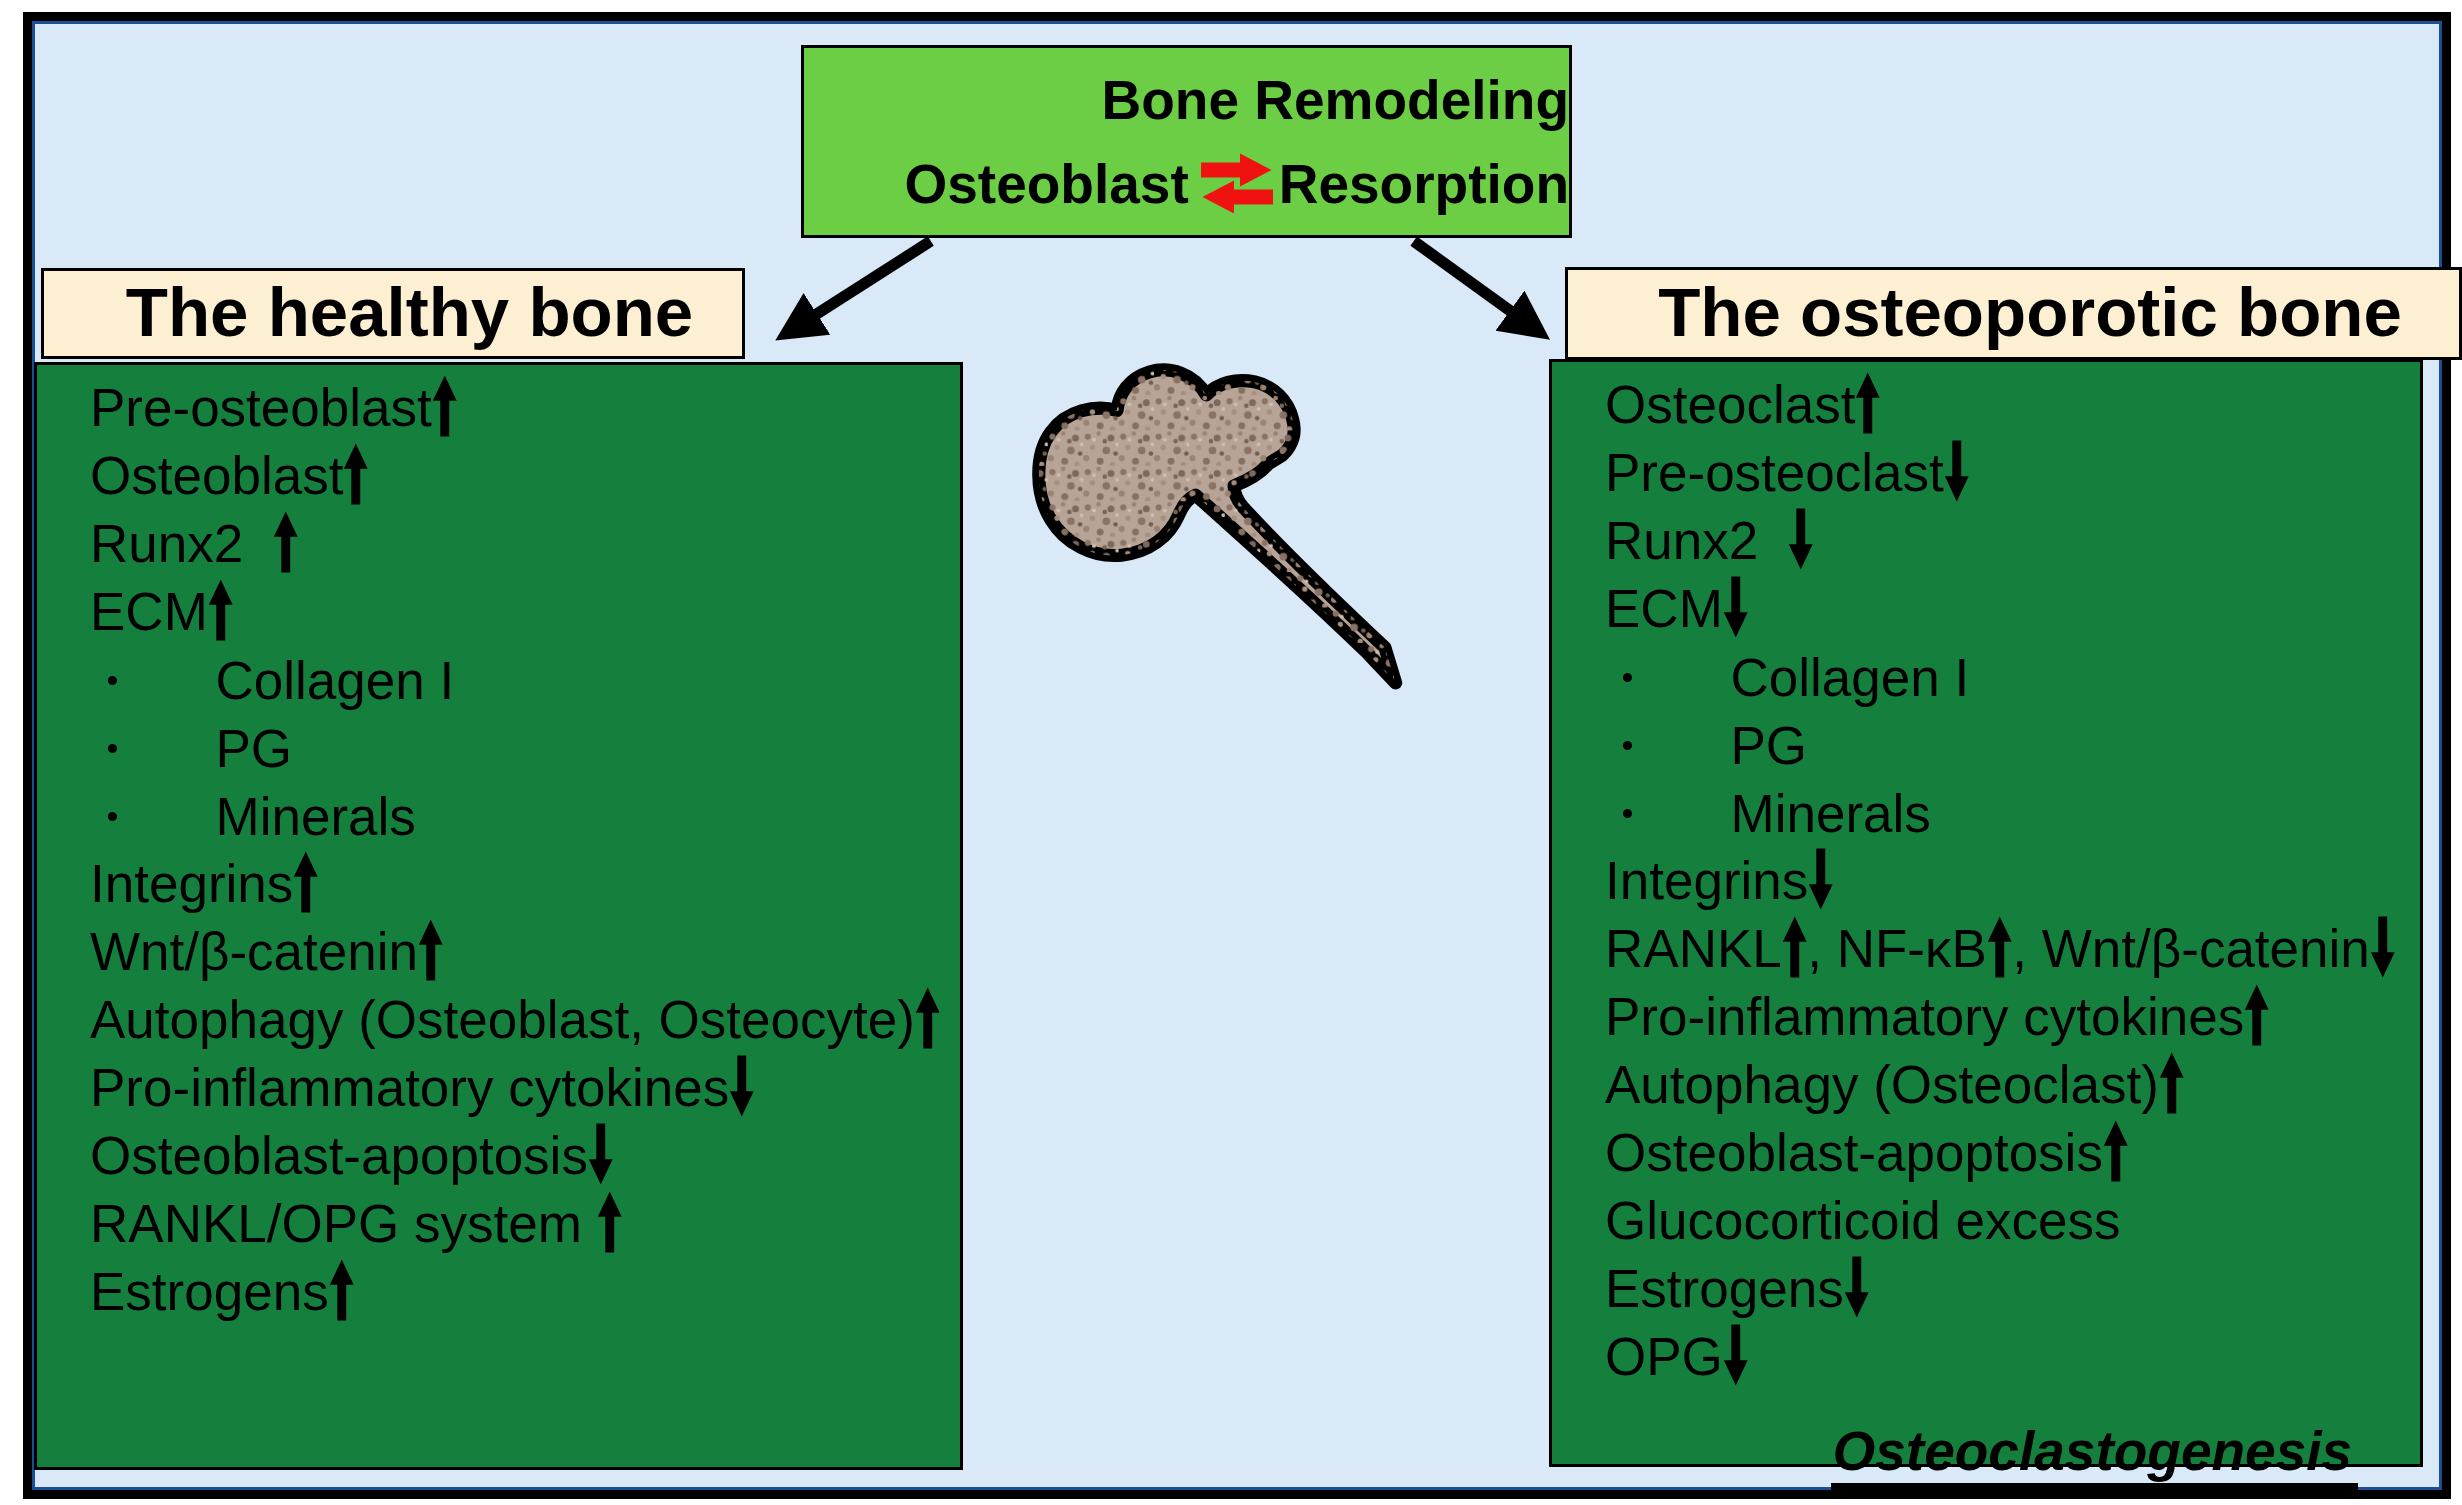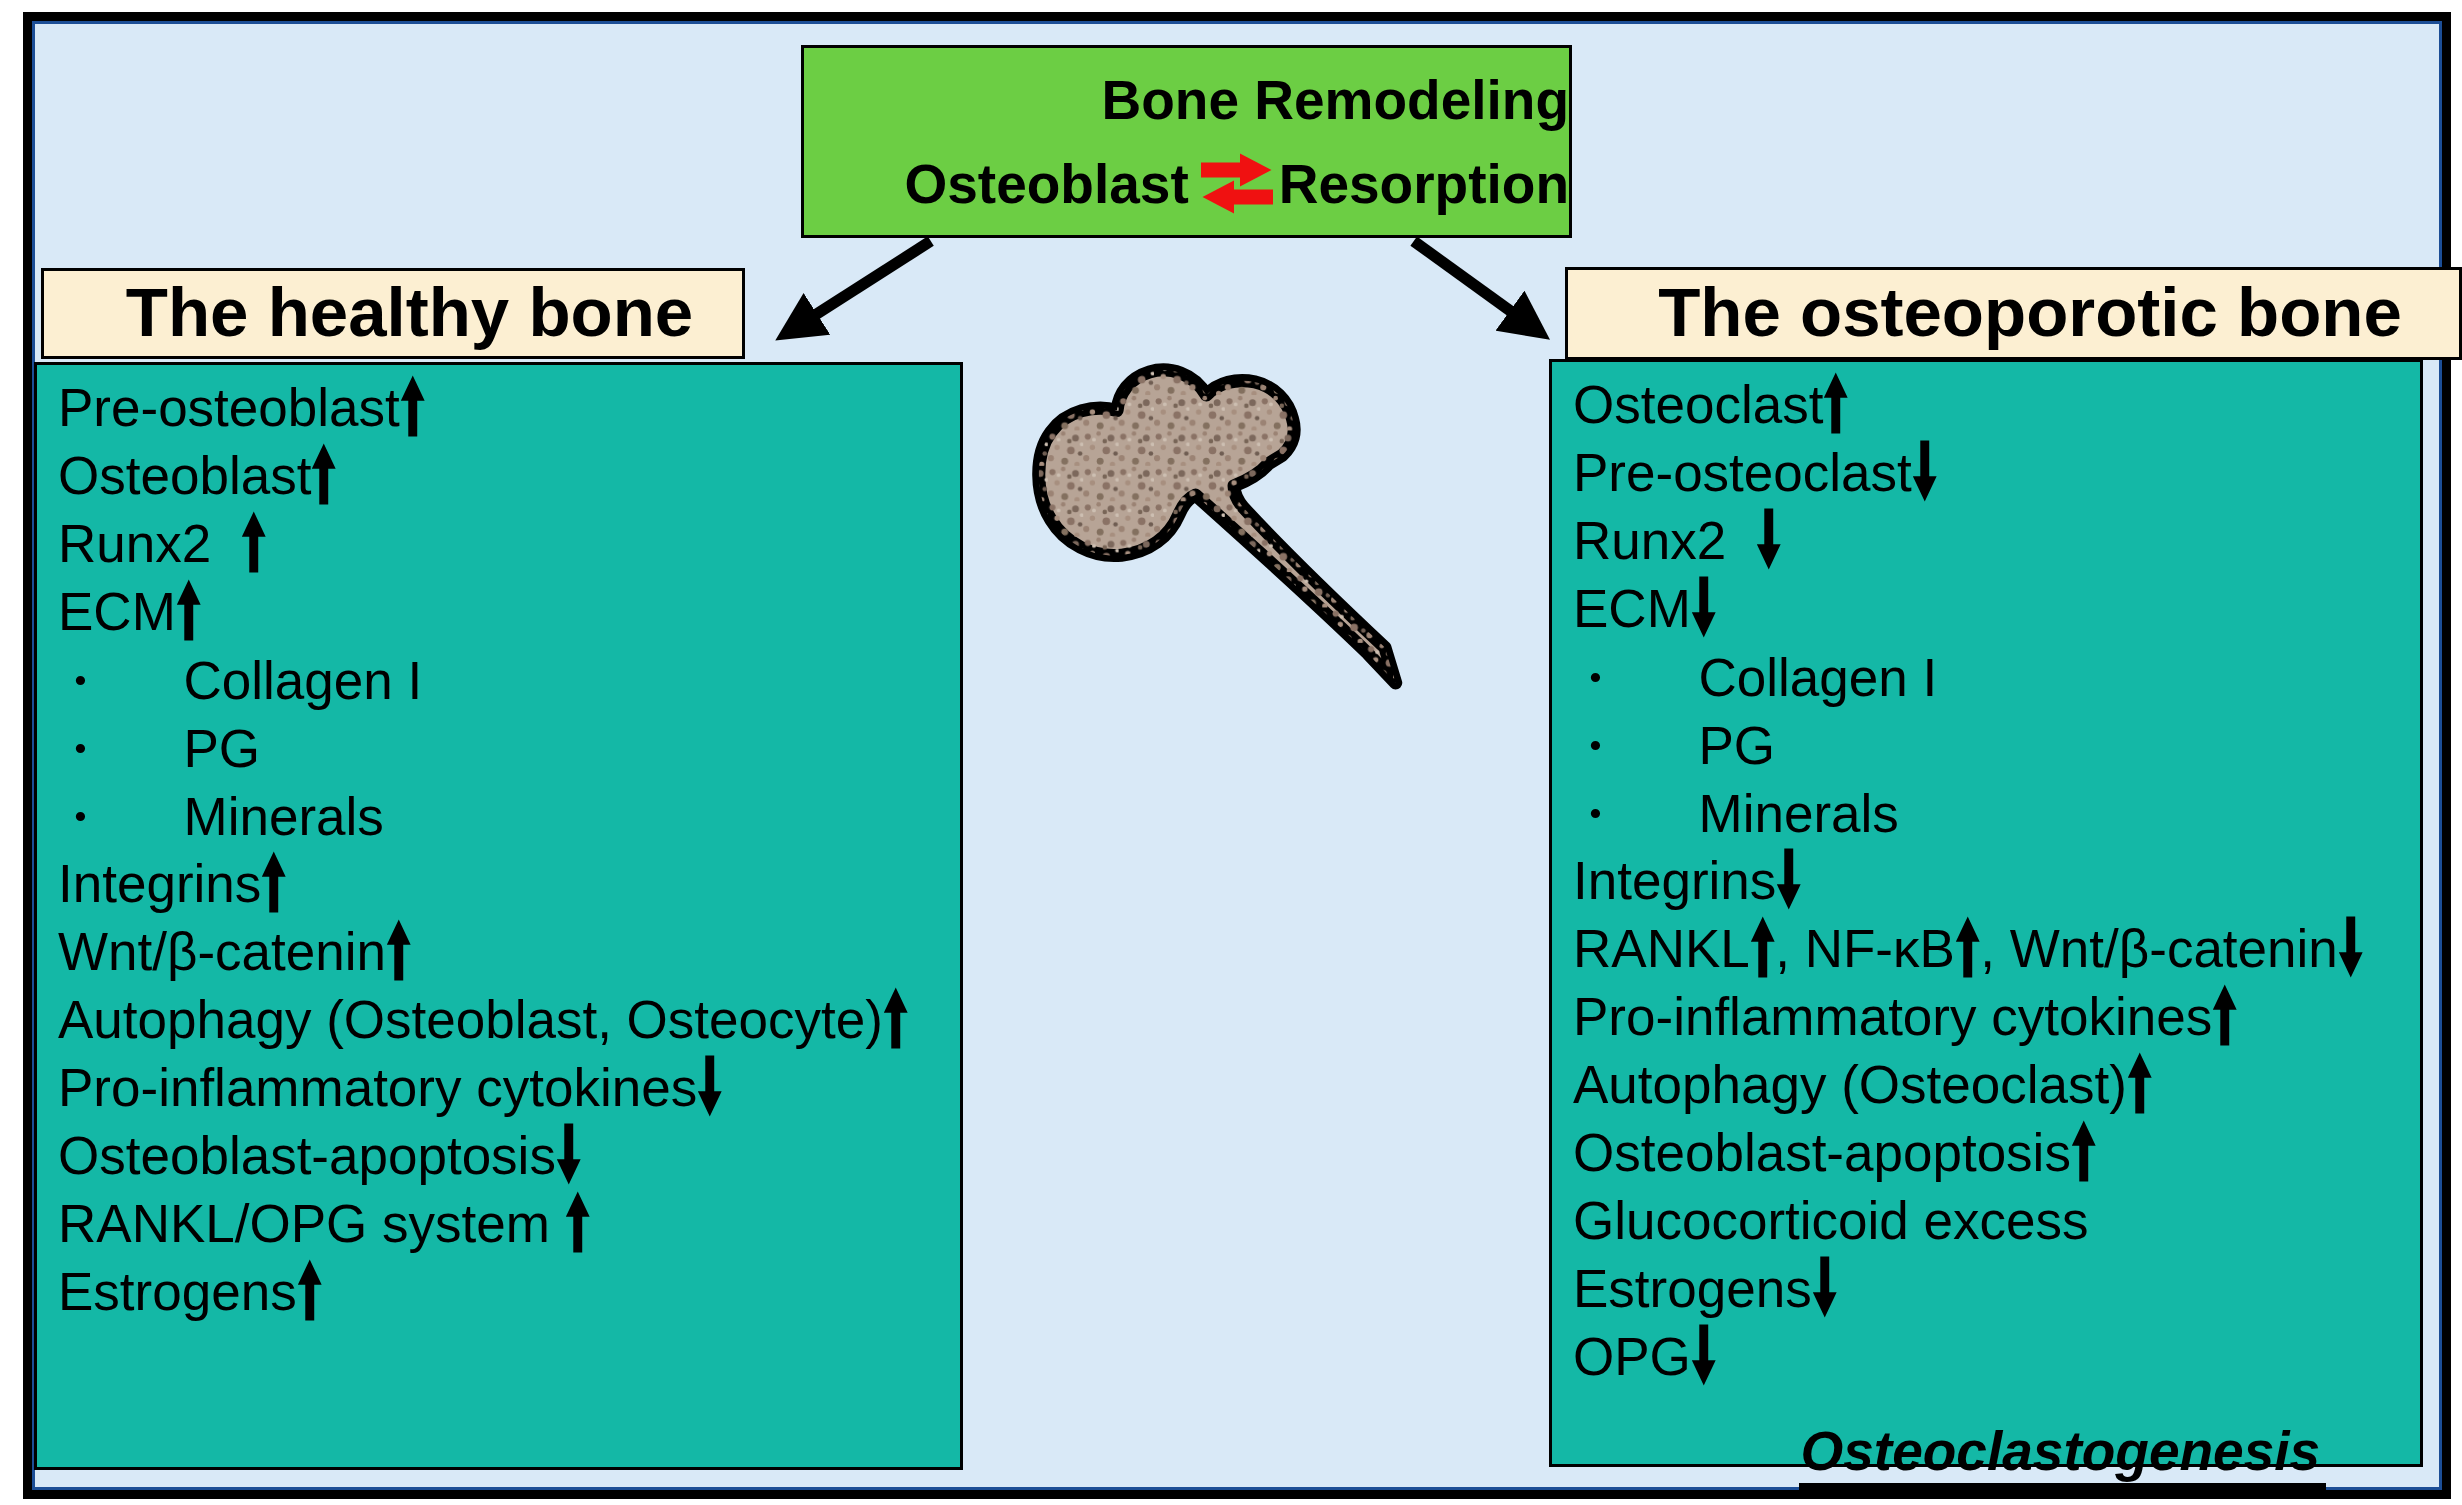--- a/index.html
+++ b/index.html
@@ -16,21 +16,21 @@
   .banner-line2{display:flex;align-items:center;}
   .eq-arrows{width:78px;height:69px;margin:0 3px 0 9px;}
 
   
   .hdr{position:absolute;box-sizing:border-box;border:3.7px solid #000;background:#FCEFD2;
        font-weight:bold;font-size:69px;text-align:center;padding-left:33px;}
   .hdr-left{left:41px;top:268px;width:704px;height:91px;line-height:84px;}
   .hdr-right{left:1565px;top:267px;width:897px;height:93px;line-height:85px;}
 
   
-  .panel{position:absolute;box-sizing:border-box;border:3.7px solid #000;background:#14b8a6;}
+  .panel{position:absolute;box-sizing:border-box;border:3.7px solid #000;background:#15803d;padding-left:32px;}
   .panel-left{left:34px;top:362px;width:929px;height:1108px;}
   .panel-right{left:1549px;top:359px;width:874px;height:1108px;}
   .panel-list{padding:9px 0 0 21px;font-size:53px;}
   .row{height:68px;line-height:68px;white-space:nowrap;overflow:visible;}
   .txt{white-space:pre;}
   .bullet{display:inline-block;width:109px;padding-left:16.5px;font-size:34px;vertical-align:6.7px;}
   .tarrow{width:25.5px;height:64px;vertical-align:-12px;}
   .caption-row{height:71px;line-height:68px;white-space:nowrap;}
   .caption{font-weight:bold;font-style:italic;font-size:55px;border-bottom:7.5px solid #000;
            padding:0 6px 1.5px 1.5px;display:inline-block;line-height:60px;}

